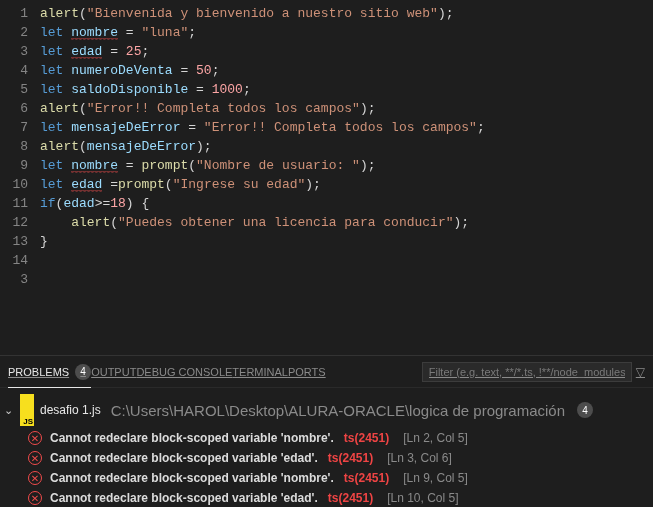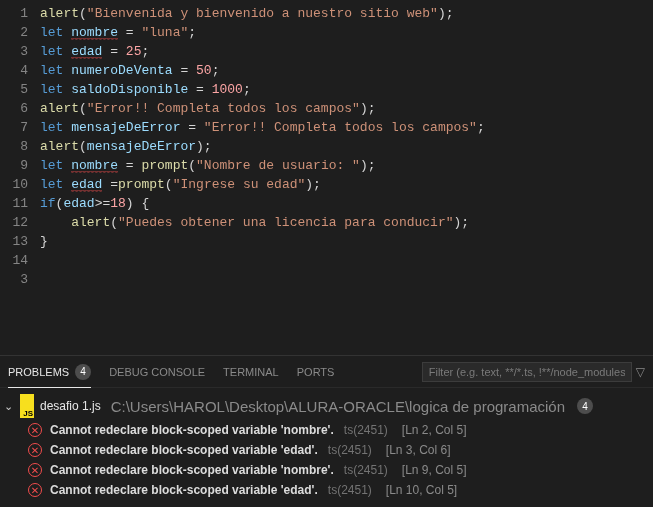--- a/index.html
+++ b/index.html
@@ -59,25 +59,25 @@
     background: #1e1e1e;
     height: 152px;
     display: flex;
     flex-direction: column;
   }
   .tabbar {
     display: flex;
     align-items: center;
     height: 32px;
     padding: 0 8px;
-    gap: 18px;
     font-family: "Segoe UI", Arial, sans-serif;
     font-size: 11px;
     color: #8a8a8a;
     border-bottom: 1px solid #2a2a2a;
+    text-decoration: underline;
   }
   .tab {
     cursor: pointer;
     display: flex;
     align-items: center;
     gap: 6px;
     height: 100%;
     white-space: nowrap;
   }
   .tab.active {
@@ -129,21 +129,21 @@
     gap: 6px;
     padding: 2px 4px;
     cursor: pointer;
   }
   .chev { color:#cccccc; font-size:11px; width:10px; display:inline-block;}
   .js-icon {
     background: #f7df1e;
     color: #000;
     font-weight: bold;
     font-size: 8px;
-    width: 14px; height: 24px;
+    width: 14px; height: 32px;
     display: inline-flex;
     align-items: flex-end;
     justify-content: flex-end;
     padding: 0 1px 0 0;
     font-family: Arial, sans-serif;
   }
   .file-name { color: #e7e7e7; }
   .file-path { color: #8a8a8a; font-size: 15px; margin-left: 4px; }
   .err-row {
     display: flex;
@@ -157,21 +157,21 @@
     border: 1px solid #f14c4c;
     border-radius: 50%;
     color: #f14c4c;
     font-size: 10px;
     display: inline-flex;
     align-items: center;
     justify-content: center;
     flex-shrink: 0;
   }
   .err-msg { color: #dcdcdc; font-weight: bold; }
-  .err-code { color: #737373; margin-left: 2px; }
+  .err-code { color: #ef4444; margin-left: 2px; font-weight: bold; }
   .err-loc  { color: #8a8a8a; margin-left: 6px; }
   .indent-guide { color:#404040; }
 </style>
 </head>
 <body>
 
 <div class="editor">
   <div class="gutter" id="gutter">
       <div class="ln">1</div>
       <div class="ln">2</div>
@@ -191,20 +191,21 @@
     </div>
   <div class="code" id="code"><div class="line"><span class="tk-fn">alert</span><span class="tk-pun">(</span><span class="tk-str">"Bienvenida y bienvenido a nuestro sitio web"</span><span class="tk-pun">)</span><span class="tk-pun">;</span></div><div class="line"><span class="tk-kw">let </span><span class="tk-var squig">nombre</span><span class="tk-op"> = </span><span class="tk-str">"luna"</span><span class="tk-pun">;</span></div><div class="line"><span class="tk-kw">let </span><span class="tk-var squig">edad</span><span class="tk-op"> = </span><span class="tk-num">25</span><span class="tk-pun">;</span></div><div class="line"><span class="tk-kw">let </span><span class="tk-var">numeroDeVenta</span><span class="tk-op"> = </span><span class="tk-num">50</span><span class="tk-pun">;</span></div><div class="line"><span class="tk-kw">let </span><span class="tk-var">saldoDisponible</span><span class="tk-op"> = </span><span class="tk-num">1000</span><span class="tk-pun">;</span></div><div class="line"><span class="tk-fn">alert</span><span class="tk-pun">(</span><span class="tk-str">"Error!! Completa todos los campos"</span><span class="tk-pun">)</span><span class="tk-pun">;</span></div><div class="line"><span class="tk-kw">let </span><span class="tk-var">mensajeDeError</span><span class="tk-op"> = </span><span class="tk-str">"Error!! Completa todos los campos"</span><span class="tk-pun">;</span></div><div class="line"><span class="tk-fn">alert</span><span class="tk-pun">(</span><span class="tk-var">mensajeDeError</span><span class="tk-pun">)</span><span class="tk-pun">;</span></div><div class="line"><span class="tk-kw">let </span><span class="tk-var squig">nombre</span><span class="tk-op"> = </span><span class="tk-fn">prompt</span><span class="tk-pun">(</span><span class="tk-str">"Nombre de usuario: "</span><span class="tk-pun">)</span><span class="tk-pun">;</span></div><div class="line"><span class="tk-kw">let </span><span class="tk-var squig">edad</span><span class="tk-op"> =</span><span class="tk-fn">prompt</span><span class="tk-pun">(</span><span class="tk-str">"Ingrese su edad"</span><span class="tk-pun">)</span><span class="tk-pun">;</span></div><div class="line"><span class="tk-kw">if</span><span class="tk-pun">(</span><span class="tk-var">edad</span><span class="tk-op">&gt;=</span><span class="tk-num">18</span><span class="tk-pun">)</span><span class="tk-pun"> {</span></div><div class="line"><span class="indent-guide">    </span><span class="tk-fn">alert</span><span class="tk-pun">(</span><span class="tk-str">"Puedes obtener una licencia para conducir"</span><span class="tk-pun">)</span><span class="tk-pun">;</span></div><div class="line"><span class="tk-pun">}</span></div><div class="line"></div><div class="line"></div></div>
 </div>
 
 <div class="panel">
   <div class="tabbar">
     <div class="tab active">
       <span>PROBLEMS</span>
       <span class="badge">4</span>
     </div>
+    <div class="tab">OUTPUT</div>
     <div class="tab">DEBUG CONSOLE</div>
     <div class="tab">TERMINAL</div>
     <div class="tab">PORTS</div>
     <div class="filter">
       <input class="filter-input" placeholder="Filter (e.g. text, **/*.ts, !**/node_modules..." style="">
       <span class="funnel">▽</span>
     </div>
   </div>
   <div class="problems-body">
     <div class="file-row">

